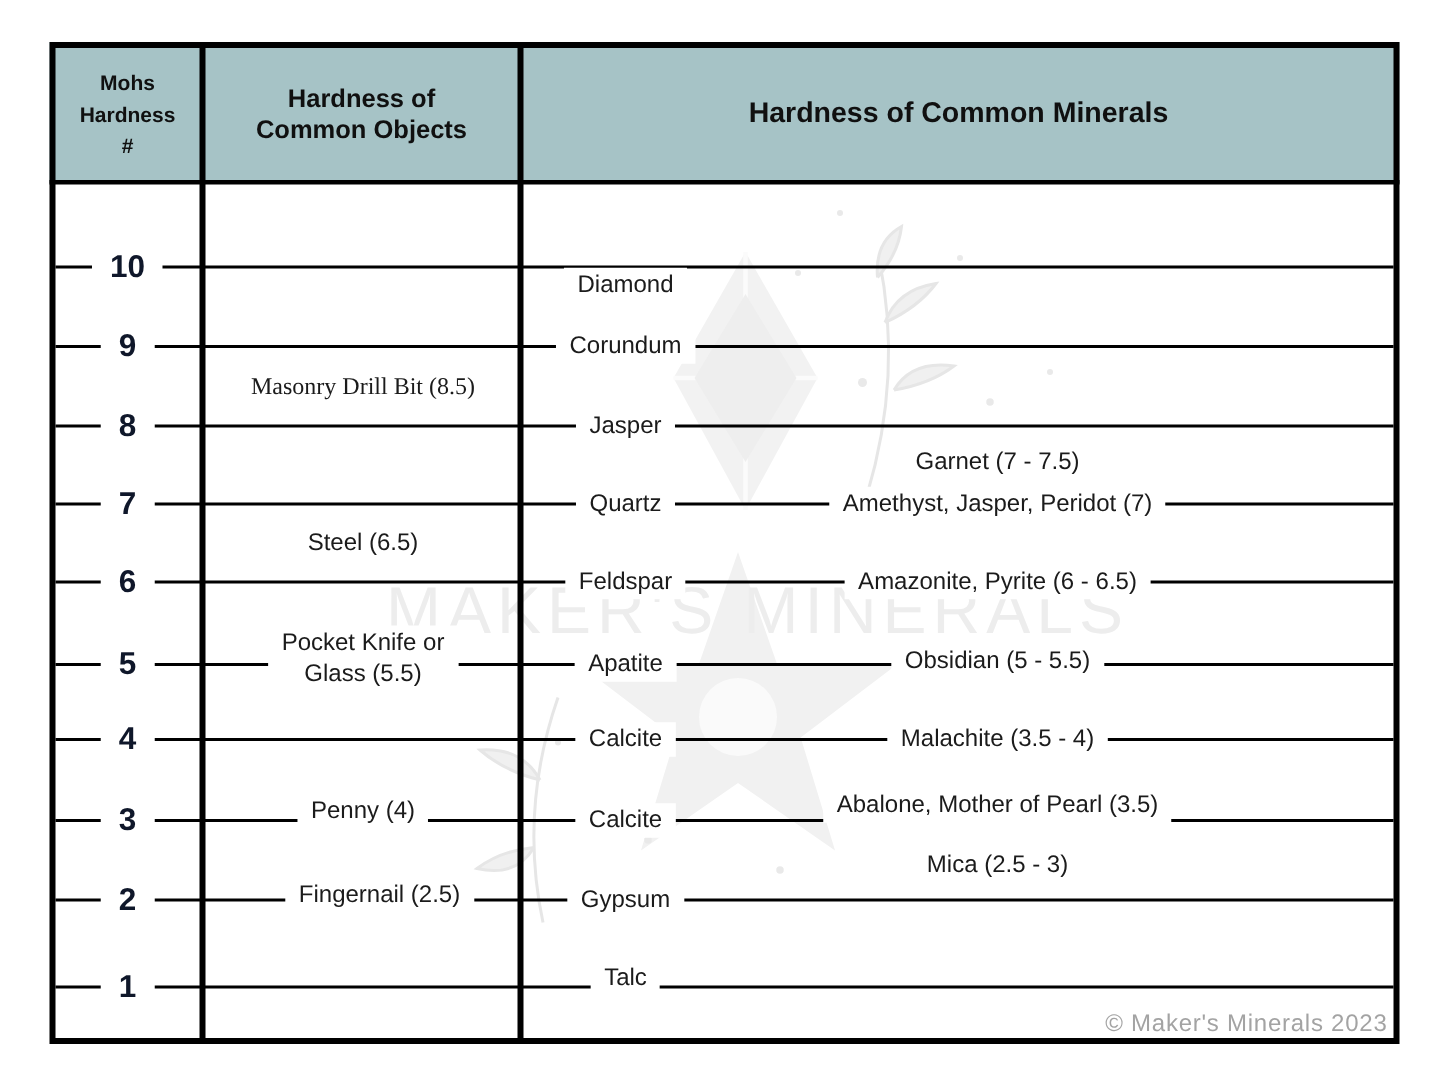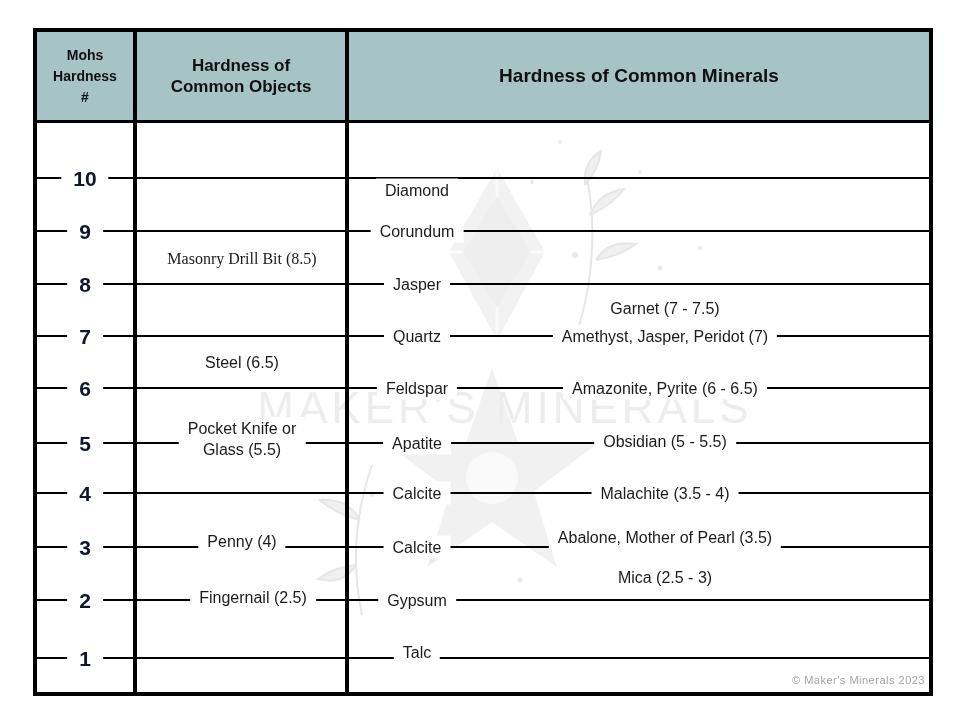--- a/index.html
+++ b/index.html
@@ -41,21 +41,21 @@
   .hc1 { left:37px;  top:32px; width:96px;  height:88px; font-size:14px; line-height:21px; }
   .hc2 { left:137px; top:32px; width:208px; height:88px; font-size:17px; line-height:21px; }
   .hc3 { left:349px; top:32px; width:580px; height:88px; font-size:19px; }
   .divider { position:absolute; top:28px; height:668px; width:4px; background:#000; z-index:5; }
   .div1 { left:133px; } .div2 { left:345px; }
   .frame-border {
     position:absolute; left:33px; top:28px; width:900px; height:668px;
     border:4px solid #000; box-sizing:border-box; z-index:6; pointer-events:none;
   }
   .copyright {
-    position:absolute; right:35px; top:674px; font-size:11px; color:#a3a3a3;
+    position:absolute; right:35px; top:674px; font-size:16px; color:#a3a3a3;
     z-index:2; letter-spacing:0.5px;
   }
 </style>
 </head>
 <body>
 
 <div class="page">
 
   <svg class="wm-svg" width="960" height="720" viewBox="0 0 960 720">
     <g>

